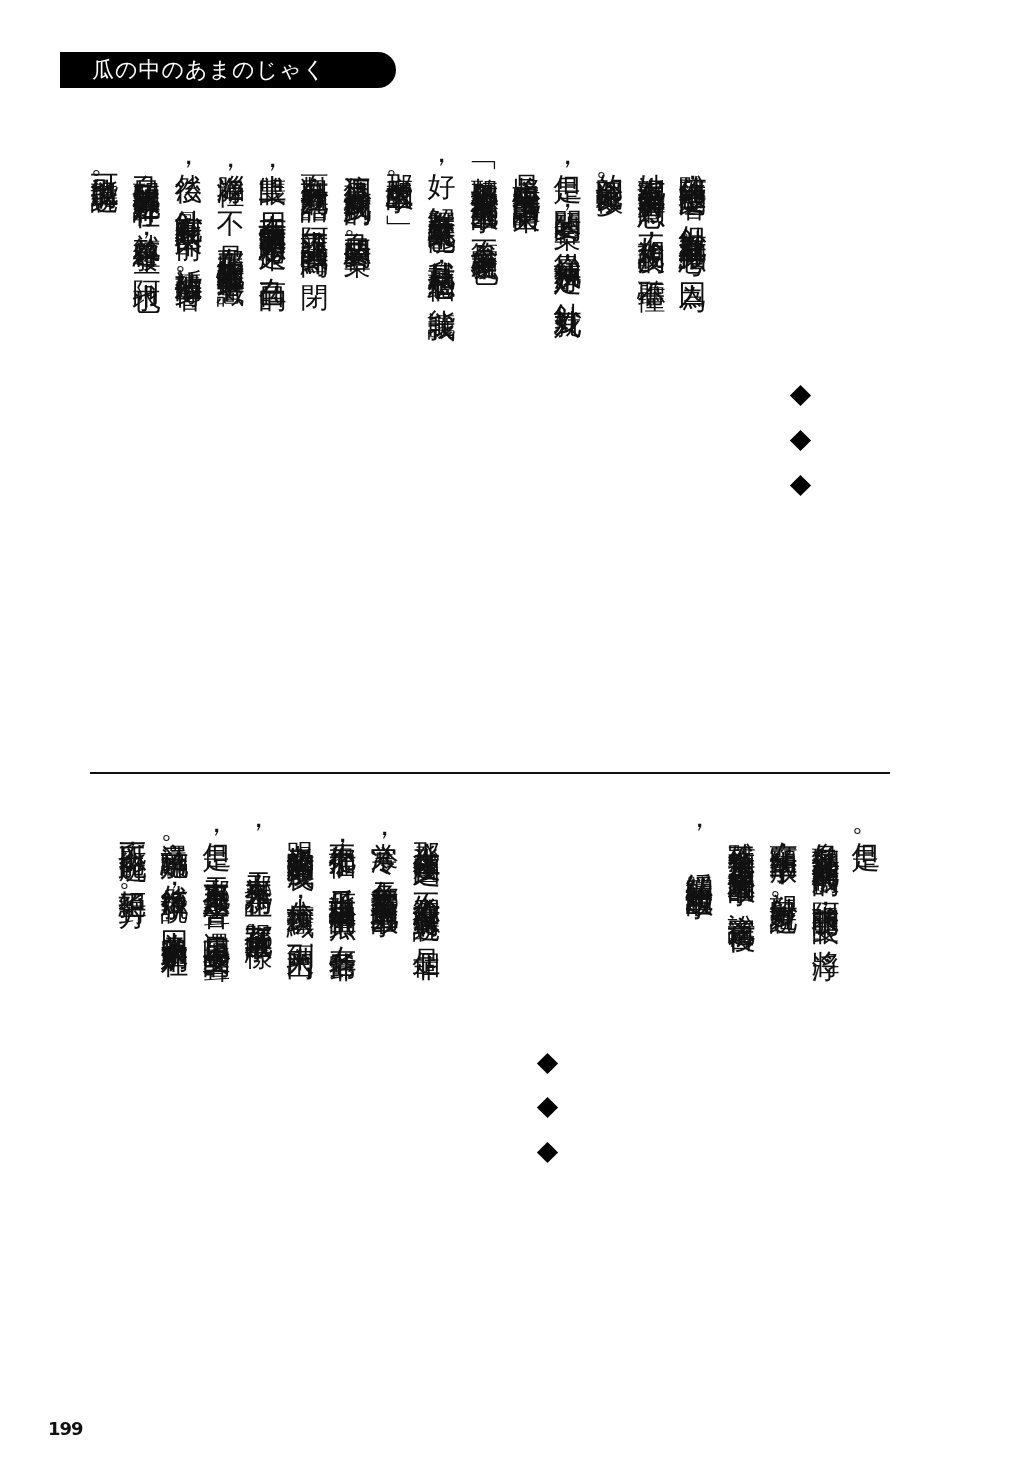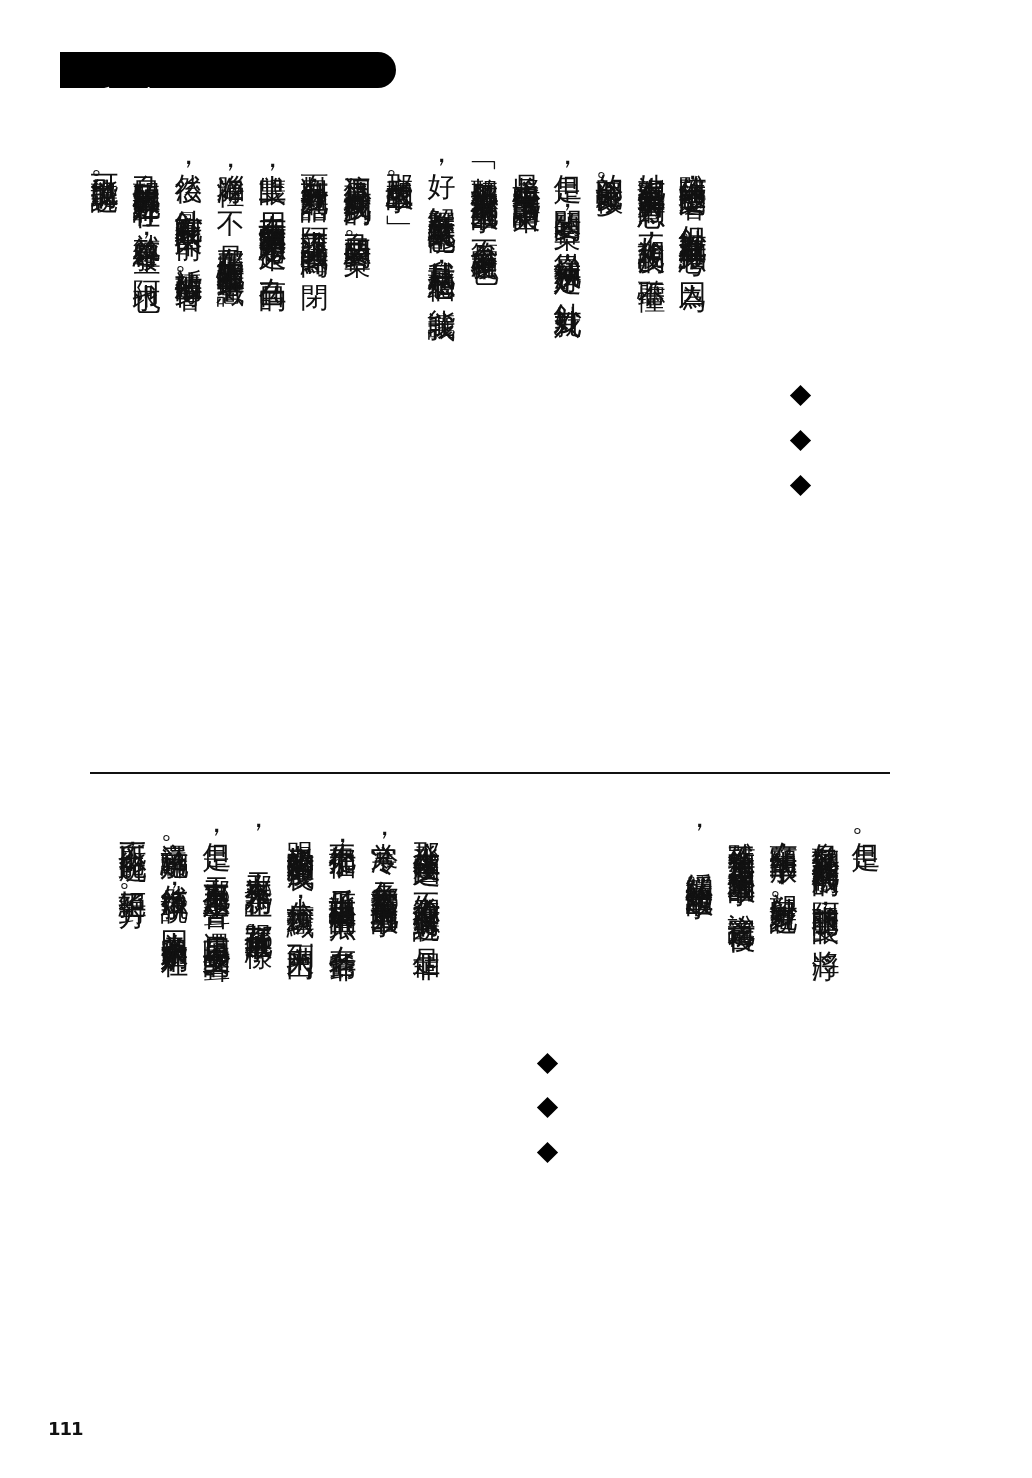--- a/index.html
+++ b/index.html
@@ -6,21 +6,21 @@
   body {
     width: 1032px; height: 1478px; position: relative; overflow: hidden;
     font-family: "DejaVu Sans", sans-serif; color: #111111;
   }
   .header-bar {
     position: absolute; left: 60px; top: 52px; width: 336px; height: 36px;
     background: #000000; border-radius: 0 18px 18px 0;
   }
   .header-title {
     position: absolute; left: 92px; top: 57px; font-size: 22px; color: #ffffff;
-    font-family: "DejaVu Serif", serif; letter-spacing: 1px; line-height: 26px; margin-top: 28px;
+    font-family: "DejaVu Serif", serif; letter-spacing: 1px; line-height: 26px;
   }
   .col {
     position: absolute; width: 36px;
     writing-mode: vertical-rl; text-orientation: upright;
     font-size: 28px; line-height: 36px; letter-spacing: 2.5px;
     white-space: nowrap;
   }
   .diamonds { position: absolute; width: 30px; }
   .diamond {
     position: absolute; width: 15px; height: 15px; background: #000;
@@ -78,13 +78,13 @@
 
 <div class="col" style="left:408px; top:820px;">那發生在越後之國，不知道你有沒有聽說過，是個非</div>
 <div class="col" style="left:366px; top:820px;">常寒冷，冬天都被雪覆蓋的地方的故事。</div>
 <div class="col" style="left:324px; top:820px;">先不提那個了，瓜子姬誕生於田裡的黃瓜，在老爺爺</div>
 <div class="col" style="left:282px; top:820px;">跟老奶奶的關愛下成長，十分擅長紡織，到兩人出門</div>
 <div class="col" style="left:240px; top:820px;">，天邪鬼來拜訪為止，都跟其他故事一樣。</div>
 <div class="col" style="left:198px; top:820px;">但是，天邪鬼不只是用了聲音，還是用隔壁少女的聲</div>
 <div class="col" style="left:156px; top:820px;">音還誘騙她。然後姬就說了，因為爺爺跟奶奶不在，</div>
 <div class="col" style="left:114px; top:820px;">所以不能一起玩，拒絕了對方。</div>
 
-<div class="page-num">111</div>
+<div class="page-num">199</div>
 
 </body></html>

